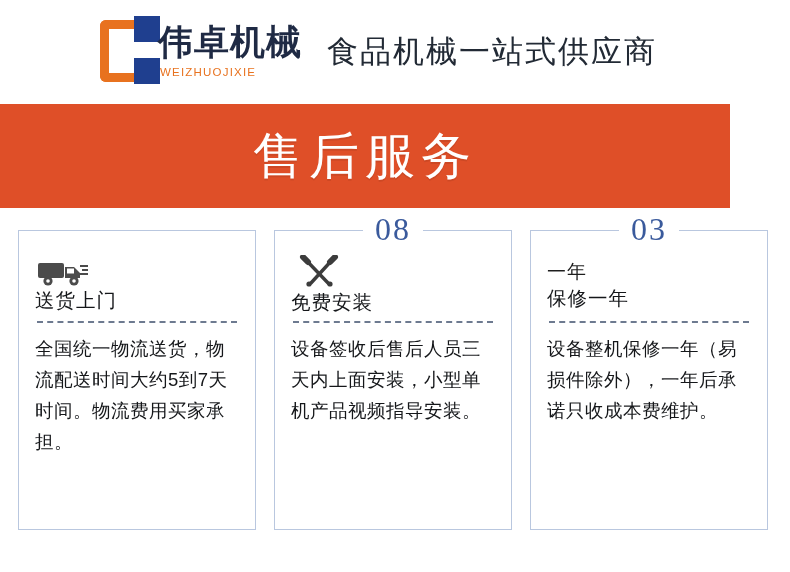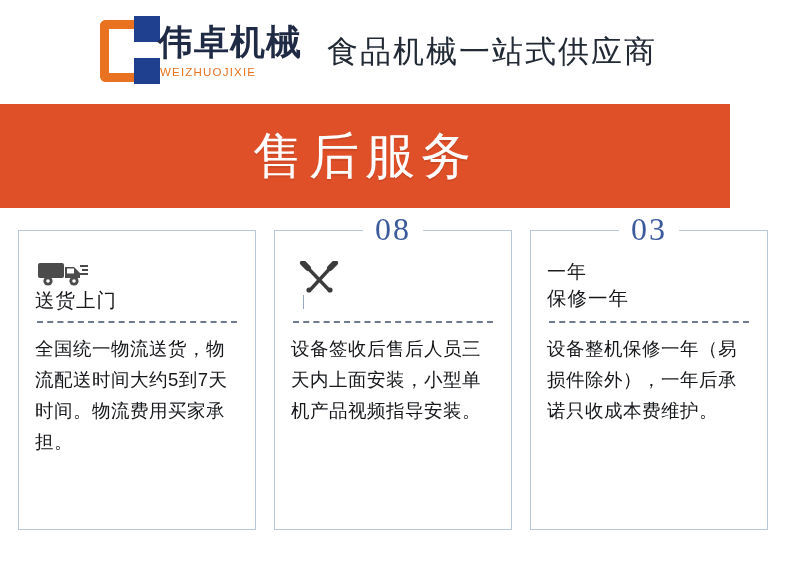--- a/index.html
+++ b/index.html
@@ -241,20 +241,21 @@
           <svg class="icon-svg" width="40" height="34" viewBox="0 0 40 34" fill="none" stroke="#3c3c3c" stroke-width="3.4" stroke-linecap="round">
             <path d="M6 4 L30 29"></path>
             <path d="M34 4 L12 28"></path>
             <path d="M4 2 L9 7" stroke-width="6"></path>
             <path d="M36 2 L31 7" stroke-width="6"></path>
             <circle cx="31" cy="29" r="2.6" fill="#3c3c3c" stroke="none"></circle>
             <circle cx="10" cy="29" r="2.6" fill="#3c3c3c" stroke="none"></circle>
           </svg>
         </div>
         <div class="divider-v"></div>
+        <div class="card-head-label">免费安装</div>
       </div>
       <div class="dashed"></div>
       <div class="card-body">设备签收后售后人员三天内上面安装，小型单机产品视频指导安装。</div>
     </div>
 
     <div class="card">
       <div class="card-number">03</div>
       <div class="card-head">
         <div class="card-icon text-icon">一年</div>
         <div class="divider-v"></div>

